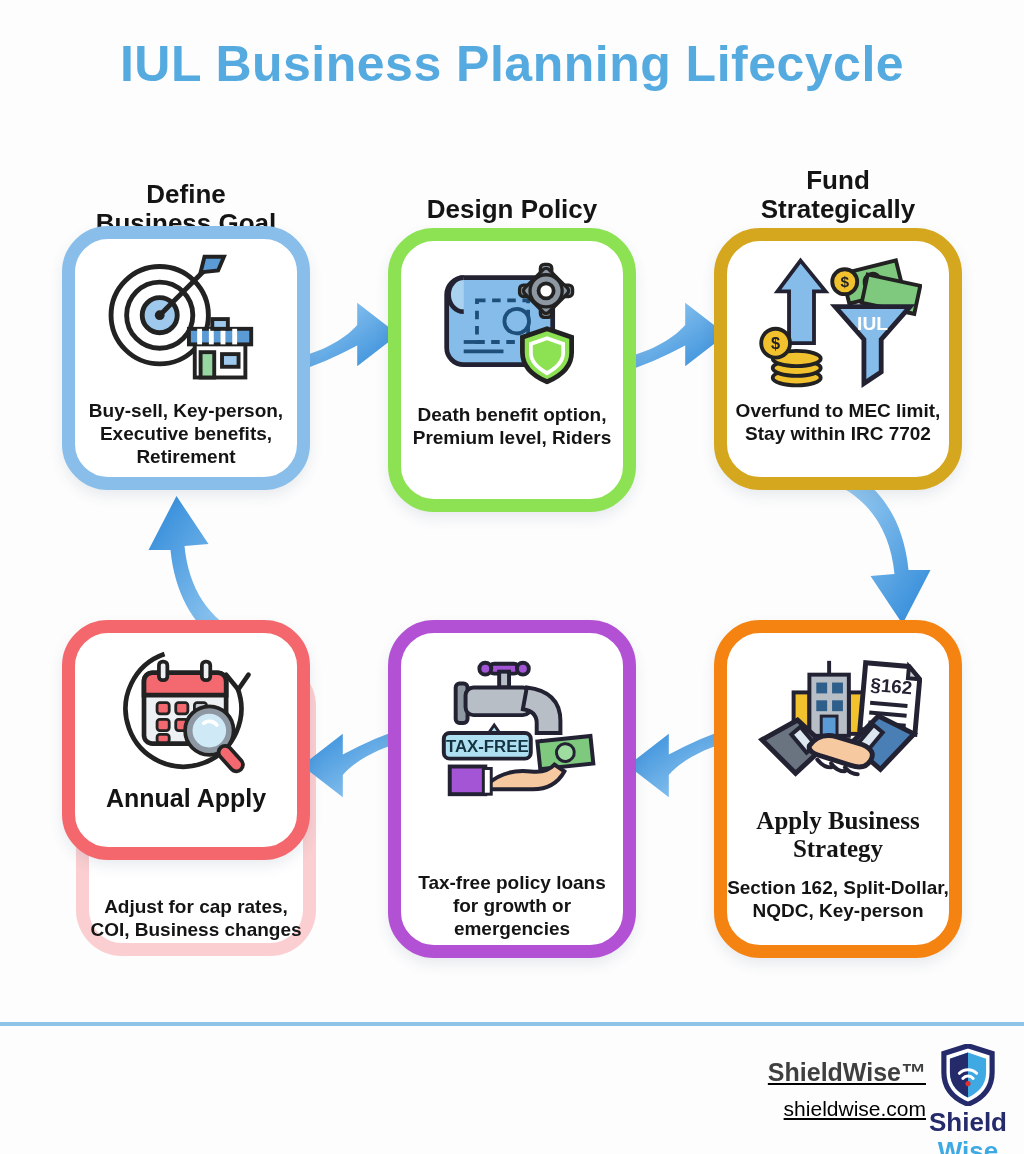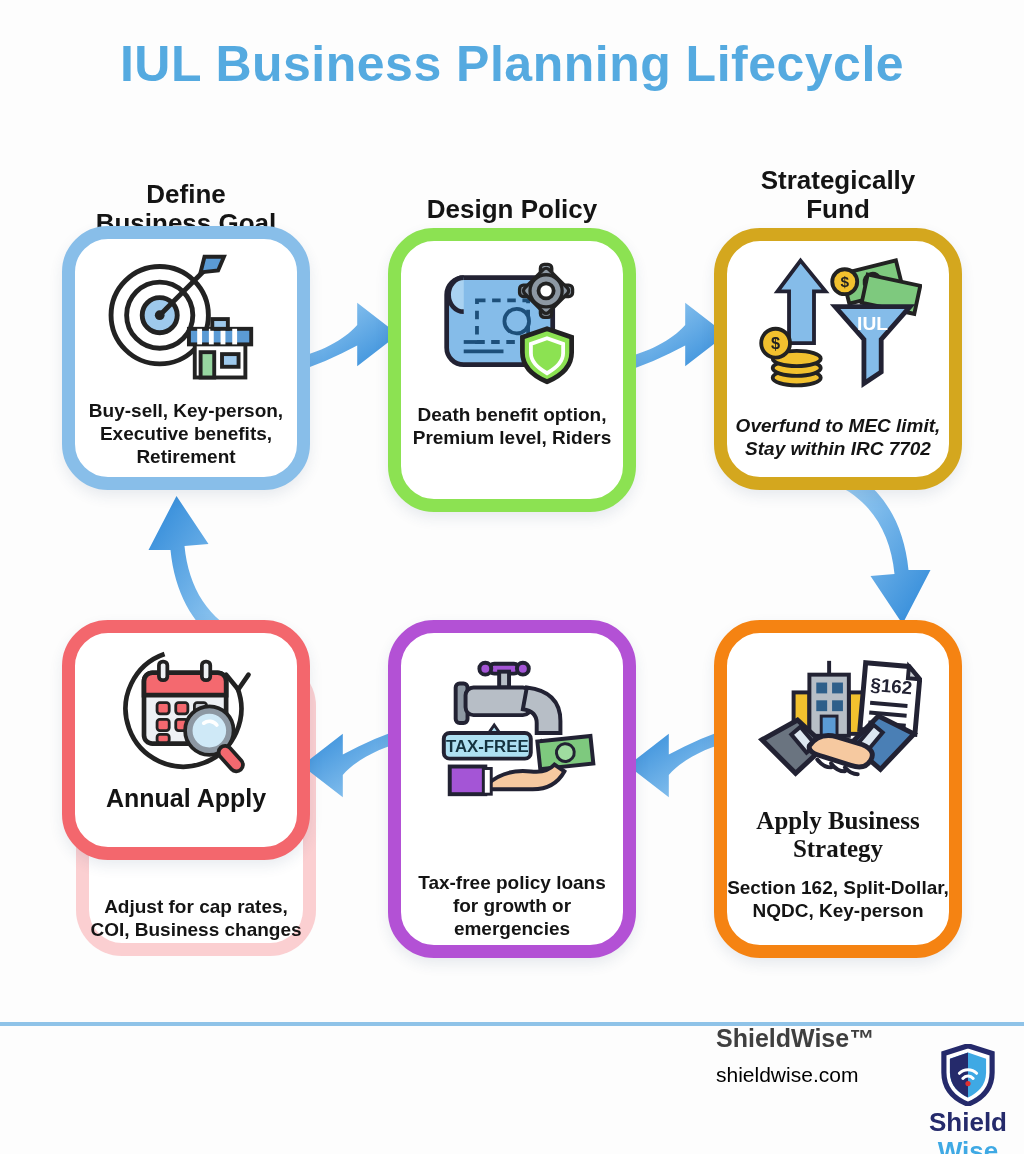--- a/index.html
+++ b/index.html
@@ -23,21 +23,21 @@
   .step-desc{width:212px;text-align:center;font-size:19px;font-weight:600;
     color:#141414;line-height:1.22;}
   .inner-title{width:220px;text-align:center;font-size:25px;font-weight:800;color:#141414;line-height:1.1;}
 
   .icon-wrap{display:flex;align-items:center;justify-content:center;}
 
   .arrow{position:absolute;z-index:1;}
 
   .divider{position:absolute;left:0;top:1022px;width:1024px;height:4px;background:#8fc3e8;}
 
-  .brand-block{position:absolute;left:716px;top:1024px;width:210px;text-align:left;}
+  .brand-block{position:absolute;left:716px;top:1058px;width:210px;text-align:right;text-decoration:underline;}
   .brand-name{font-size:25px;font-weight:800;color:#3f3f3f;}
   .brand-site{font-size:21px;font-weight:400;color:#000000;margin-top:10px;}
 
   .logo-block{position:absolute;left:918px;top:1044px;width:100px;text-align:center;line-height:1;}
   .logo-word1{font-size:26px;font-weight:800;color:#252a6b;margin-top:0px;}
   .logo-word2{font-size:26px;font-weight:800;color:#3fa9e4;margin-top:3px;}
 </style>
 </head>
 <body>
 
@@ -46,22 +46,22 @@
   <div class="main-title" style="color: rgb(85, 170, 224);">IUL Business Planning Lifecycle</div>
 
   <div class="step-heading" style="left:62px;top:180px;">
     <span>Define</span>
     <span>Business Goal</span>
   </div>
   <div class="step-heading" style="left:388px;top:195px;">
     <span>Design Policy</span>
   </div>
   <div class="step-heading" style="left:714px;top:166px;">
+    <span>Fund</span>
     <span>Strategically</span>
-    <span>Fund</span>
   </div>
 
   <div class="step-box" style="left: 62px; top: 226px; height: 264px; border-color: rgb(136, 190, 233);">
     <div class="icon-wrap" style="margin-top:10px;">
       <svg width="168" height="146" viewBox="0 0 170 150">
         <circle cx="58" cy="68" r="50" fill="#ffffff" stroke="#222" stroke-width="5"></circle>
         <circle cx="58" cy="68" r="34" fill="#ffffff" stroke="#222" stroke-width="5"></circle>
         <circle cx="58" cy="68" r="18" fill="#9ec9ec" stroke="#222" stroke-width="5"></circle>
         <line x1="58" y1="68" x2="110" y2="16" stroke="#222" stroke-width="5"></line>
         <polygon points="104,8 124,8 118,22 100,24" fill="#5b9bd5" stroke="#222" stroke-width="4"></polygon>
@@ -122,21 +122,21 @@
         </g>
         <g transform="rotate(12 140 46)">
           <rect x="112" y="30" width="56" height="30" fill="#7ec97e" stroke="#222" stroke-width="4"></rect>
         </g>
         <circle cx="92" cy="32" r="13" fill="#f2c12e" stroke="#222" stroke-width="4"></circle>
         <text x="92" y="38" font-size="16" font-weight="bold" text-anchor="middle" fill="#222">$</text>
         <polygon points="82,58 160,58 130,92 130,126 112,138 112,92" fill="#85bce9" stroke="#223" stroke-width="5"></polygon>
         <text x="121" y="82" font-size="20" font-weight="bold" text-anchor="middle" fill="#ffffff">IUL</text>
       </svg>
     </div>
-    <div class="step-desc" style="margin-top:19px;font-style:italic;">Overfund to MEC limit, Stay within IRC 7702</div>
+    <div class="step-desc" style="margin-top:4px;">Overfund to MEC limit, Stay within IRC 7702</div>
   </div>
 
   <div class="echo-box" style="left:76px;top:660px;height:296px;">
     <div class="step-desc" style="margin-top:222px;">Adjust for cap rates, COI, Business changes</div>
   </div>
   <div class="step-box" style="left: 62px; top: 620px; height: 240px; border-color: rgb(243, 103, 109);">
     <div class="icon-wrap" style="margin-top:8px;">
       <svg width="160" height="140" viewBox="0 0 170 150">
         <path d="M62 14 A62 62 0 1 0 140 50" fill="none" stroke="#222" stroke-width="5"></path>
         <polyline points="128,36 141,52 152,36" fill="none" stroke="#222" stroke-width="5" stroke-linecap="round" stroke-linejoin="round"></polyline>

